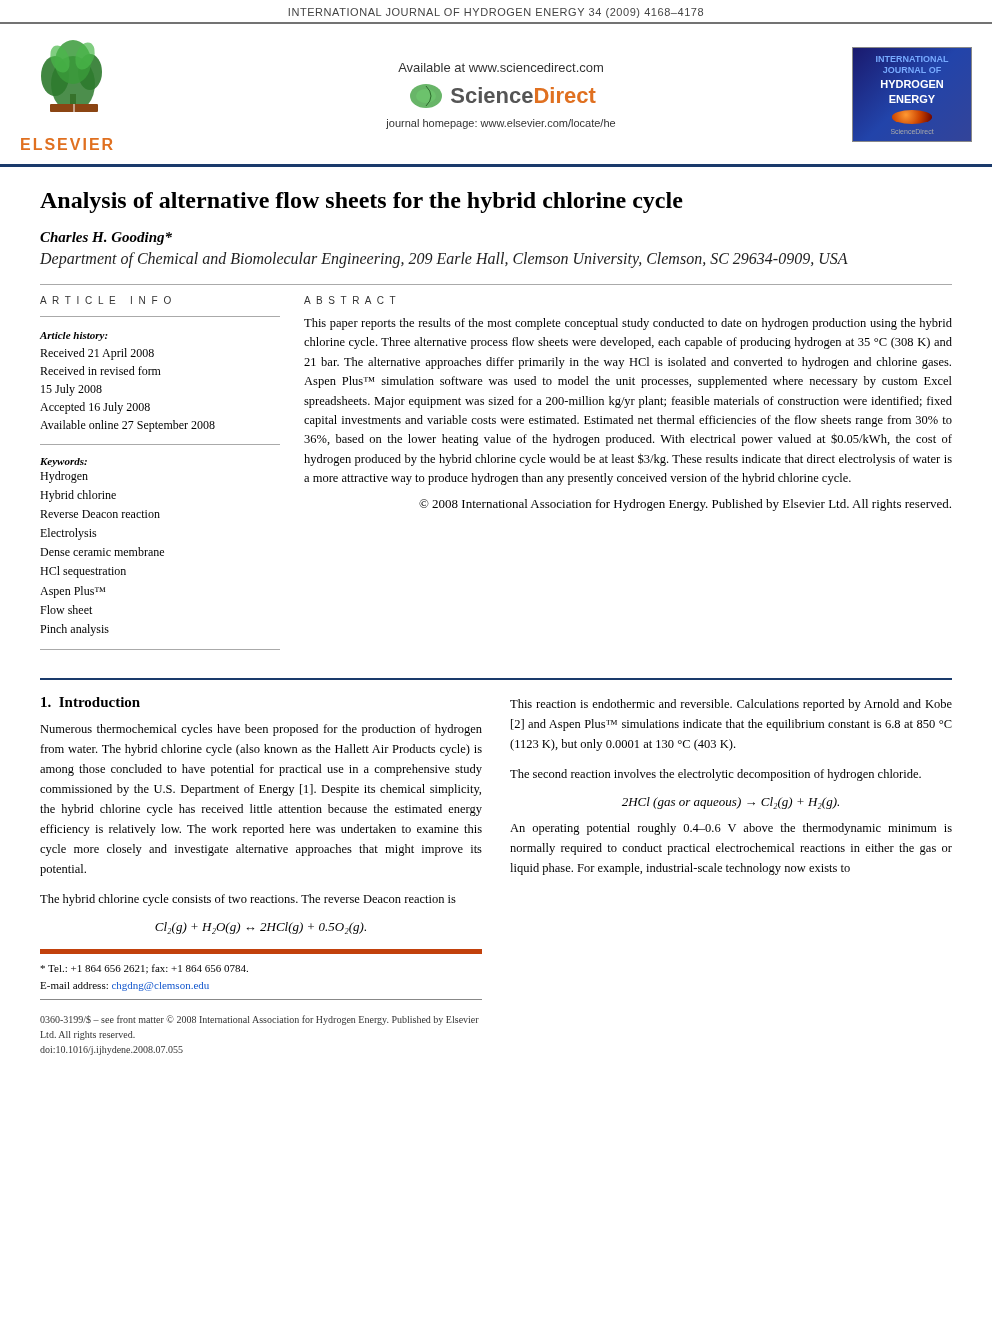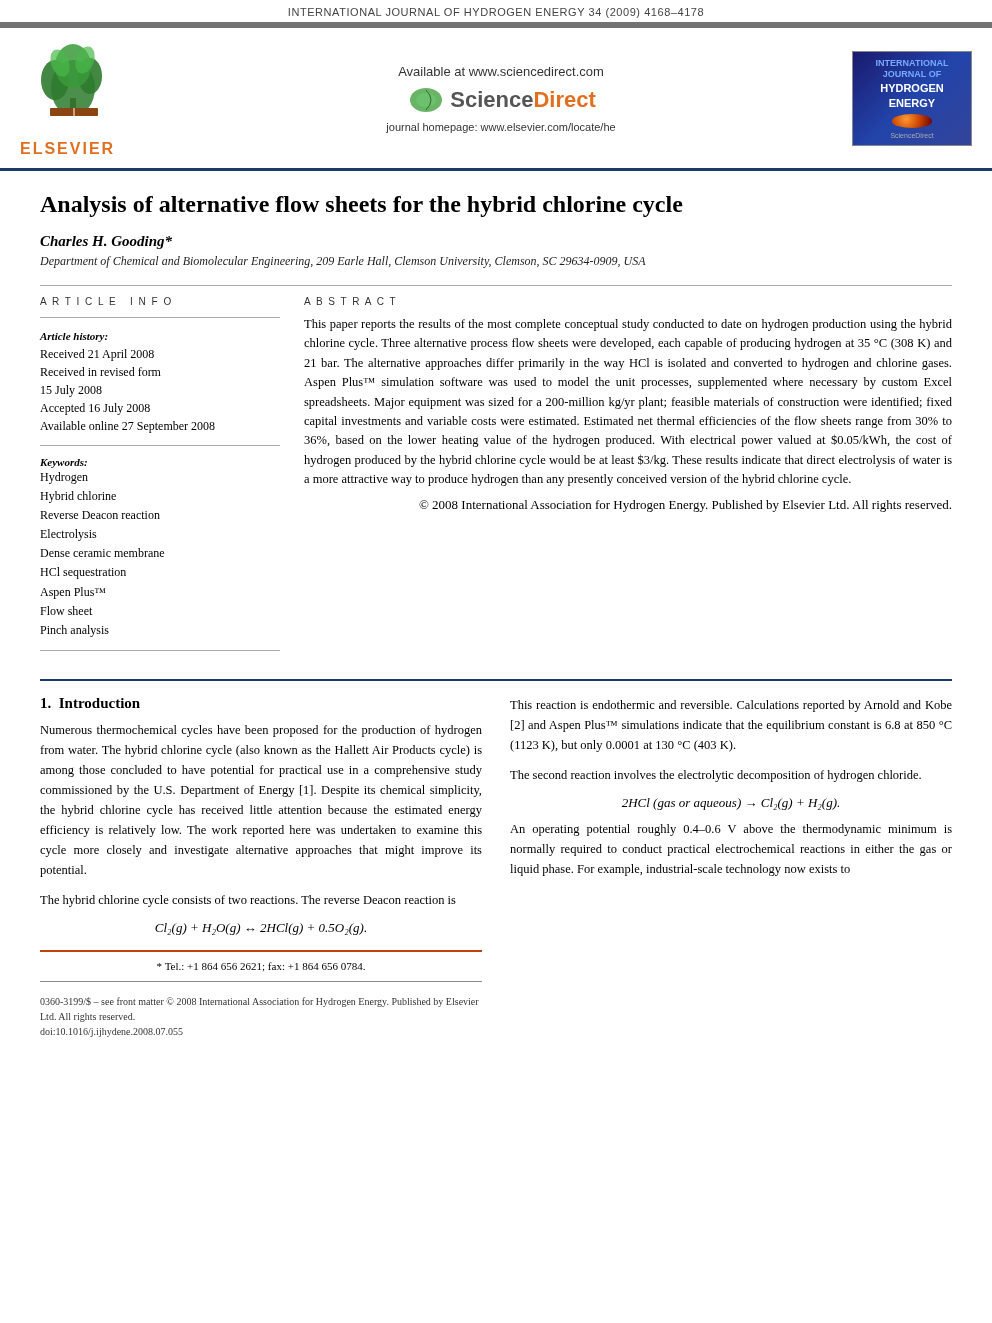--- a/index.html
+++ b/index.html
@@ -11,21 +11,21 @@
       font-size: 13px;
       color: #000;
     }
     .journal-header {
       text-align: center;
       font-size: 11px;
       color: #444;
       padding: 6px 0 4px;
       letter-spacing: 0.05em;
       font-family: Arial, sans-serif;
-      border-bottom: 6px solid #737373;
+      border-bottom: 2px solid #737373;
     }
     .logo-banner {
       display: flex;
       align-items: center;
       justify-content: space-between;
       padding: 10px 20px;
       border-bottom: 3px solid #1a3a6b;
     }
     .elsevier-logo {
       display: flex;
@@ -121,21 +121,21 @@
       margin-bottom: 14px;
       color: #000;
     }
     .author-name {
       font-size: 15px;
       font-style: italic;
       font-weight: bold;
       margin-bottom: 4px;
     }
     .author-affiliation {
-      font-size: 12px;
+      font-size: 16px;
       font-style: italic;
       color: #222;
       margin-bottom: 16px;
     }
     .divider {
       border: none;
       border-top: 1px solid #aaa;
       margin: 10px 0;
     }
     .two-col {
@@ -217,26 +217,25 @@
       text-align: justify;
       margin-bottom: 10px;
     }
     .chemical-equation {
       font-size: 13px;
       text-align: center;
       margin: 8px 0;
       font-style: italic;
     }
     .footnote-area {
-      border-top: 2px solid #c2410c;
+      border-top: 5px solid #c2410c;
       margin-top: 14px;
       padding-top: 6px;
       font-size: 11px;
       line-height: 1.5;
-      text-align: center;
     }
     .footnote-email {
       color: #1155cc;
     }
     .footer-bar {
       font-size: 10px;
       color: #333;
       line-height: 1.5;
       margin-top: 6px;
       border-top: 1px solid #888;
@@ -354,20 +353,23 @@
       <div class="section-heading">
         <span class="section-number">1.</span>
         &nbsp;<span>Introduction</span>
       </div>
       <div class="body-text">Numerous thermochemical cycles have been proposed for the production of hydrogen from water. The hybrid chlorine cycle (also known as the Hallett Air Products cycle) is among those concluded to have potential for practical use in a comprehensive study commissioned by the U.S. Department of Energy [1]. Despite its chemical simplicity, the hybrid chlorine cycle has received little attention because the estimated energy efficiency is relatively low. The work reported here was undertaken to examine this cycle more closely and investigate alternative approaches that might improve its potential.</div>
       <div class="body-text">The hybrid chlorine cycle consists of two reactions. The reverse Deacon reaction is</div>
       <div class="chemical-equation">Cl₂(g) + H₂O(g) ↔ 2HCl(g) + 0.5O₂(g).</div>
 
       <div class="footnote-area">
         <div>* Tel.: +1 864 656 2621; fax: +1 864 656 0784.</div>
+        <div>
+          <span>E-mail address: </span><span class="footnote-email">chgdng@clemson.edu</span>
+        </div>
       </div>
       <div class="footer-bar">
         <div>0360-3199/$ – see front matter © 2008 International Association for Hydrogen Energy. Published by Elsevier Ltd. All rights reserved.</div>
         <div>doi:10.1016/j.ijhydene.2008.07.055</div>
       </div>
     </div>
 
     <div class="body-right">
       <div class="body-text">This reaction is endothermic and reversible. Calculations reported by Arnold and Kobe [2] and Aspen Plus™ simulations indicate that the equilibrium constant is 6.8 at 850 °C (1123 K), but only 0.0001 at 130 °C (403 K).</div>
       <div class="body-text">The second reaction involves the electrolytic decomposition of hydrogen chloride.</div>

